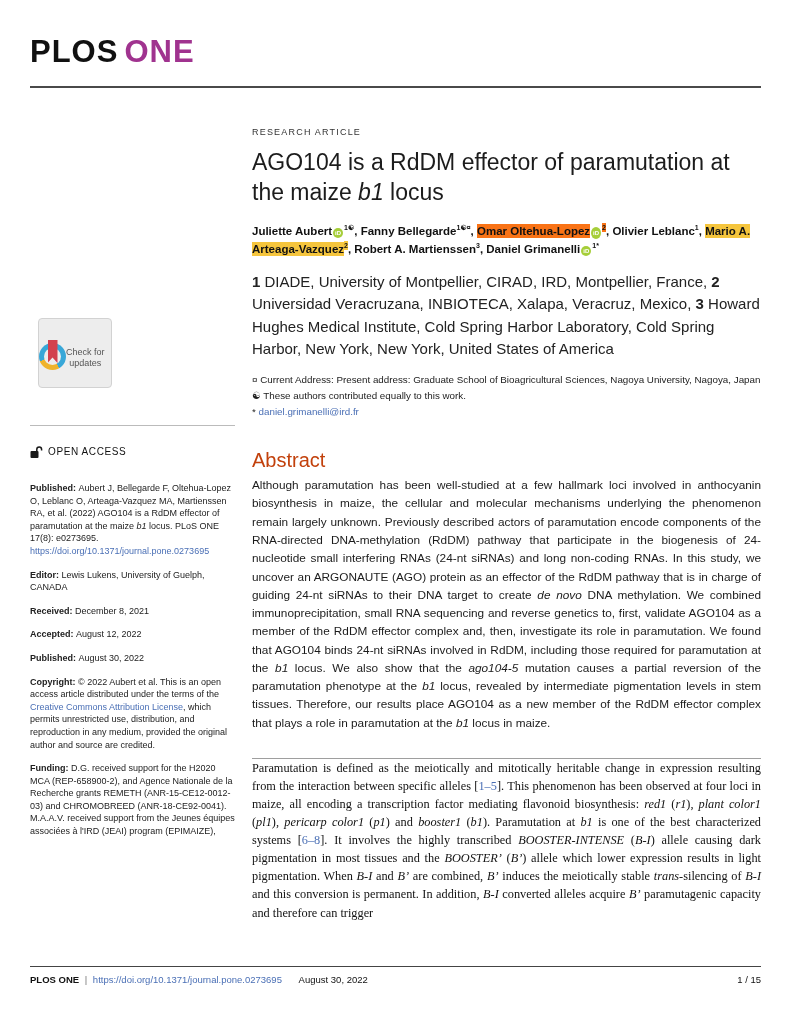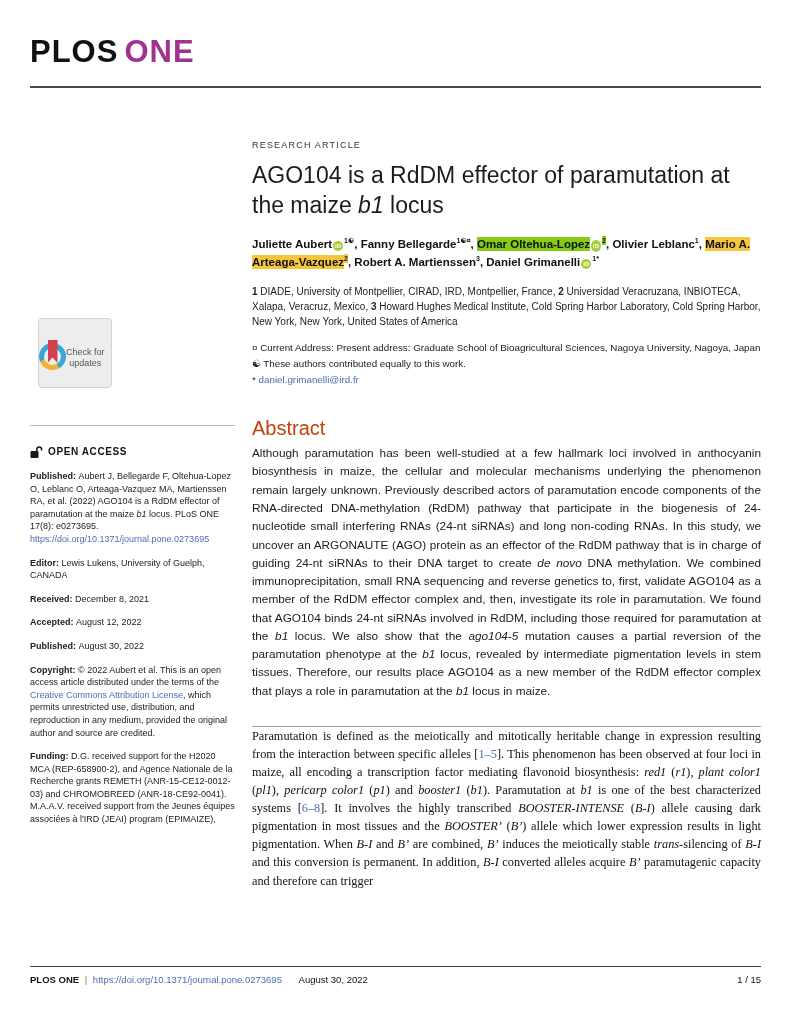--- a/index.html
+++ b/index.html
@@ -19,38 +19,38 @@
   
   .cfu-badge { width:74px; height:70px; margin-left:8px; background:#ededed; border:1px solid #d2d2d2; border-radius:4px;
     display:flex; align-items:center; padding-top:7px; box-sizing:border-box; cursor:pointer; }
   .cfu-circle { position:relative; width:27px; height:27px; border-radius:50%;
     background:conic-gradient(from 150deg,#efb32c 0 100deg,#38a7d8 100deg 360deg); }
   .cfu-circle::before { content:""; position:absolute; inset:5px; background:#ededed; border-radius:50%; }
   .cfu-ribbon { position:absolute; left:50%; top:-3px; transform:translateX(-50%); width:10px; height:23px;
     background:#d2404e; clip-path:polygon(0 0,100% 0,100% 100%,50% 76%,0 100%); }
   .cfu-text { font-size:9px; color:#555; text-align:center; line-height:1.2; margin-top:3px; }
   .side-rule { height:1px; background:#bbbbbb; margin:37px 0 19px 0; }
-  .open-access { display:flex; align-items:center; gap:5px; font-size:10px; font-weight:700; letter-spacing:0.6px; color:#111; margin:0 0 11px 0; }
+  .open-access { display:flex; align-items:center; gap:5px; font-size:10px; font-weight:400; letter-spacing:0.6px; color:#111; margin:0 0 23px 0; }
   .side-p { margin:0 0 11px 0; word-wrap:break-word; }
   .b { font-weight:700; }
   .i { font-style:italic; }
   .link { color:#4a6fb5; cursor:pointer; }
   
-  .kicker { font-size:9px; letter-spacing:1.2px; color:#333; margin:18px 0 10px 0; }
+  .kicker { font-size:9px; letter-spacing:1.2px; color:#333; margin:5px 0 10px 0; }
   .title { font-size:23px; font-weight:400; line-height:1.32; color:#1c1c1c; margin:0 0 14px 0; }
   .authors { font-size:11.5px; font-weight:700; line-height:1.6; margin:0 0 12px 0; color:#111; }
-  .affil { font-size:10px; line-height:1.5; margin:0 0 12px 0; color:#222; }
+  .affil { font-size:15px; line-height:1.5; margin:0 0 12px 0; color:#222; }
   .note { font-size:9.8px; line-height:1.45; margin:0 0 2px 0; color:#222; }
   .abstract-h { font-size:20px; font-weight:400; color:#c2410c; margin:30px 0 4px 0; }
   .abstract { font-size:11.8px; line-height:1.55; text-align:justify; margin:0; color:#1b1b1b; }
   .main-rule { height:1px; background:#9e9e9e; margin:26px 0 0 0; }
   .intro-h { font-size:15.5px; font-weight:700; color:#111; margin:26px 0 8px 0; }
   .intro { font-family:"Liberation Serif", serif; font-size:12.3px; line-height:1.47; text-align:justify; margin:0; color:#111; }
   sup { font-size:7px; line-height:0; }
-  .hlb { background:#84cc16; padding:1px 0; }
+  .hlb { background:#f97316; padding:1px 0; }
   .hly { background:#f5c53d; padding:1px 0; }
   .icon-orcid { display:inline-block; width:10px; height:10px; border-radius:50%; background:#A6CE39; color:#fff;
     font-size:6px; font-weight:700; text-align:center; line-height:10px; margin:0 1px; vertical-align:baseline; }
   .icon-orcid::before { content:"iD"; }
   
   .footer { position:absolute; left:30px; top:966px; width:731px; }
   .footer-rule { height:1px; background:#444; }
   .footer-row { display:flex; justify-content:space-between; margin-top:7px; font-size:9.5px; color:#111; }
   .fj { font-weight:700; }
   .fsep { color:#777; margin:0 3px; }

